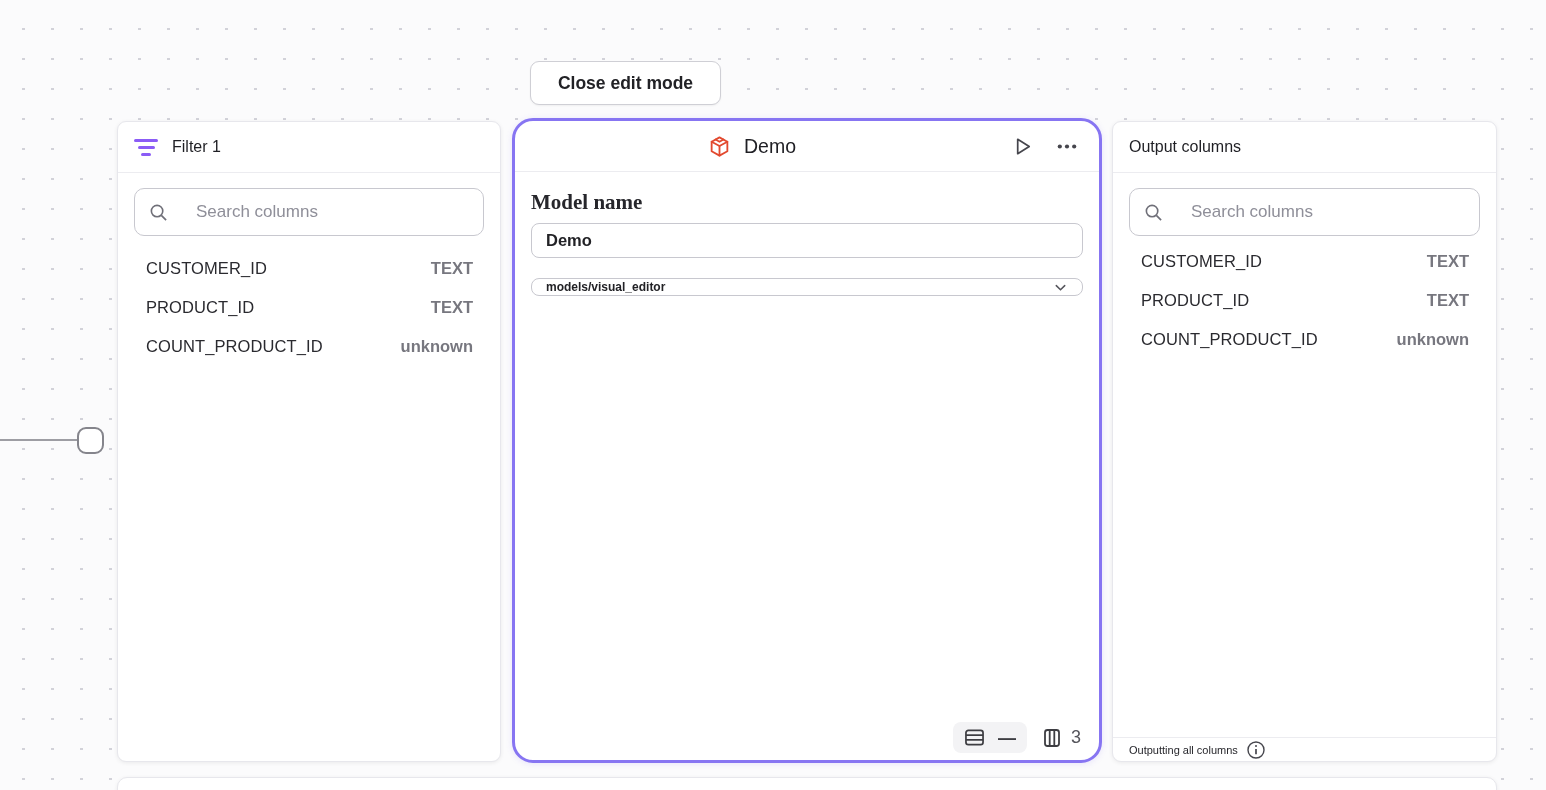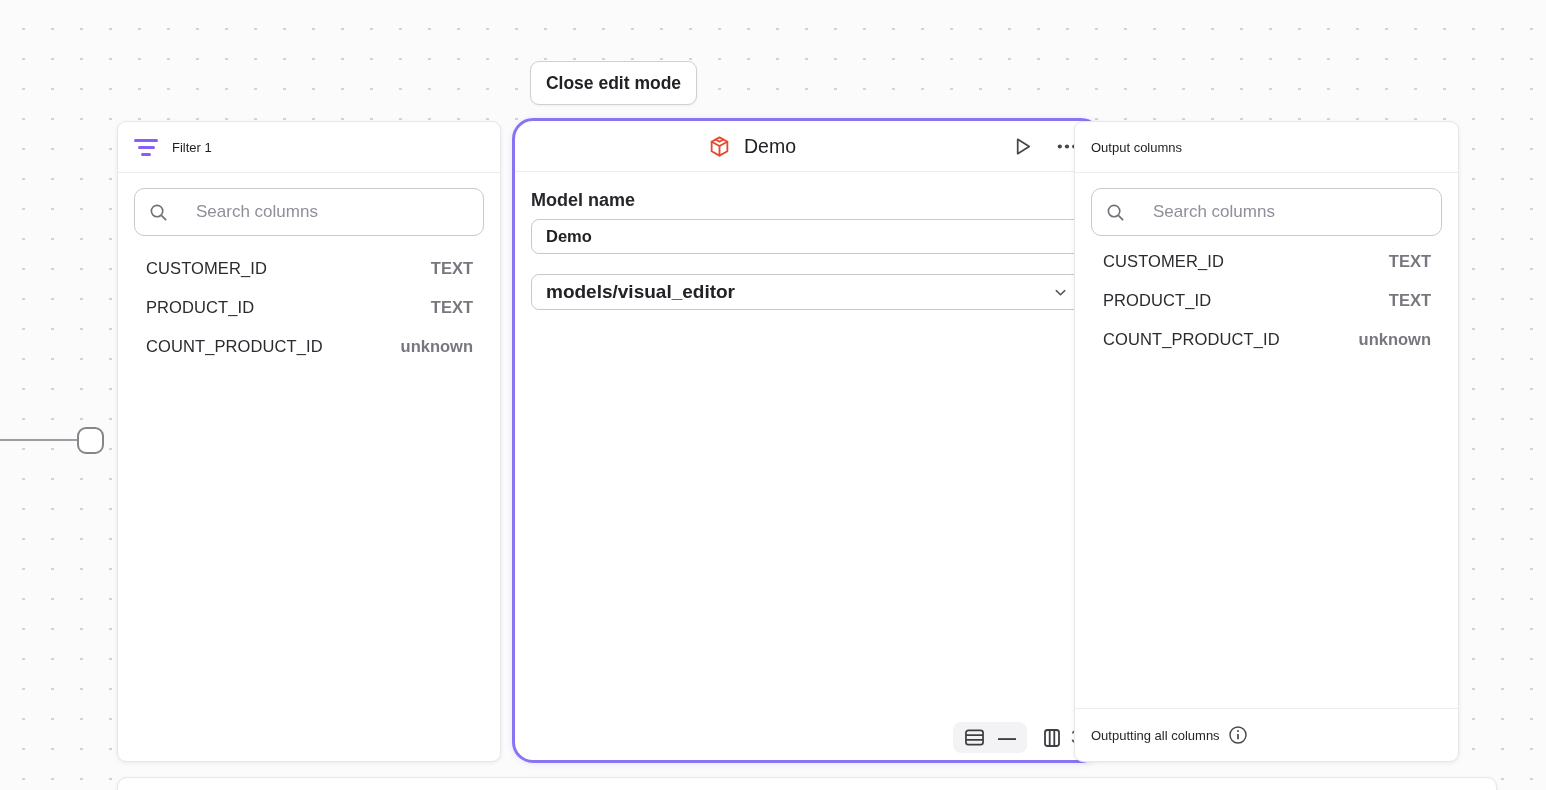--- a/index.html
+++ b/index.html
@@ -16,21 +16,21 @@
     background-color: #fbfbfc;
     background-image: radial-gradient(circle, #d2d2d9 1.2px, transparent 1.4px);
     background-size: 29px 30px;
     background-position: 9px 14px;
     overflow: hidden;
   }
 
   
   .close-btn {
     position: absolute; left: 530px; top: 61px;
-    width: 167px; height: 44px;
+    width: 191px; height: 44px;
     background: #fff;
     border: 1.5px solid #cfcfd5;
     border-radius: 9px;
     font-family: inherit;
     font-size: 17.5px; font-weight: 700; color: #222226;
     box-shadow: 0 1px 2px rgba(0,0,0,0.05);
     cursor: pointer;
   }
 
   
@@ -41,21 +41,21 @@
     border-radius: 9px;
     box-shadow: 0 1px 4px rgba(0,0,0,0.07);
   }
   .panel-header {
     position: relative;
     height: 51px;
     display: flex; align-items: center;
     border-bottom: 1px solid #ececf0;
     padding: 0 16px;
   }
-  .panel-title { font-size: 13px; font-weight: 500; color: #1f1f24; }
+  .panel-title { font-size: 16px; font-weight: 500; color: #1f1f24; }
 
   
   .search-box {
     position: absolute;
     left: 16px; right: 16px;
     height: 48px;
     border: 1px solid #c8c8cf;
     border-radius: 10px;
     display: flex; align-items: center;
     padding: 0 14px;
@@ -105,67 +105,67 @@
     display: flex; align-items: center; justify-content: center; gap: 13px;
   }
   .model-title { font-size: 19.5px; font-weight: 500; color: #1f1f24; }
   .header-actions {
     position: absolute; right: 18px; top: 0; height: 100%;
     display: flex; align-items: center; gap: 17px;
   }
   .icon-btn { background: none; border: none; cursor: pointer; display: flex; align-items: center; padding: 2px; }
 
   .model-body { position: relative; padding: 18px 16px; }
-  .field-label { font-size: 18px; font-weight: 600; color: #26262b; margin-bottom: 8px; }
+  .field-label { font-size: 21px; font-weight: 600; color: #26262b; margin-bottom: 8px; font-family: Liberation Serif, serif; }
   .text-input {
     width: 100%; height: 35px;
     border: 1px solid #c8c8cf;
     border-radius: 8px;
     font-family: inherit;
     font-size: 16.5px; font-weight: 600; color: #222226;
     padding: 0 14px;
     outline: none;
     background: #fff;
   }
   .field-gap { height: 20px; }
   .select-input {
-    width: 100%; height: 36px;
+    width: 100%; height: 18px;
     border: 1px solid #c8c8cf;
     border-radius: 8px;
     display: flex; align-items: center; justify-content: space-between;
     padding: 0 14px;
-    font-size: 19px; font-weight: 600; color: #222226;
+    font-size: 12px; font-weight: 600; color: #222226;
     cursor: pointer; background: #fff;
   }
 
   .model-footer {
     position: absolute; right: 18px; bottom: 7px;
     display: flex; align-items: center; gap: 16px;
   }
   .rows-pill {
     display: flex; align-items: center; gap: 13px;
     background: #f3f3f5;
     border-radius: 8px;
     padding: 6px 11px;
   }
   .rows-pill .dash { font-size: 18px; font-weight: 600; color: #3d3d42; line-height: 14px; }
   .cols-count { display: flex; align-items: center; gap: 10px; }
   .cols-count .num { font-size: 18px; font-weight: 500; color: #55555c; }
 
   
-  #output-panel { left: 1074px; top: 121px; width: 385px; height: 641px; }
+  #output-panel { left: 1112px; top: 121px; width: 385px; height: 641px; }
   #output-panel .search-box { top: 66px; }
   #output-panel .col-list { top: 130px; }
   .output-footer {
     position: absolute; left: 0; right: 0; bottom: 0;
-    height: 53px;
+    height: 24px;
     border-top: 1px solid #ececf0;
     display: flex; align-items: center; gap: 8px;
     padding: 0 16px;
-    font-size: 13px; color: #26262b;
+    font-size: 11px; color: #26262b;
   }
 
   
   .edge-line {
     position: absolute; left: 0; top: 439px;
     width: 78px; height: 2px;
     background: #9d9da3;
   }
   .edge-handle {
     position: absolute; left: 77px; top: 427px;

